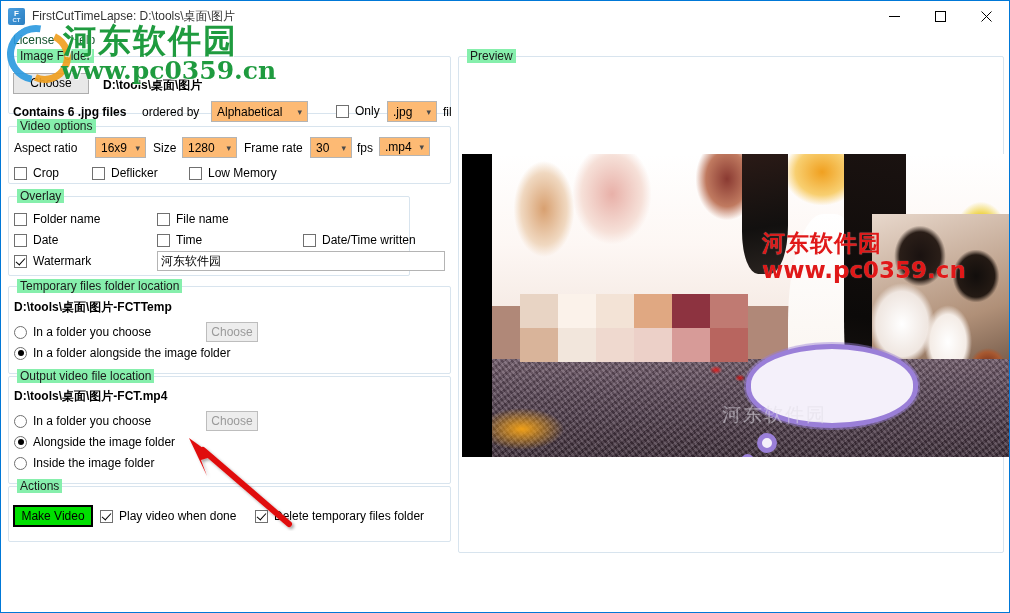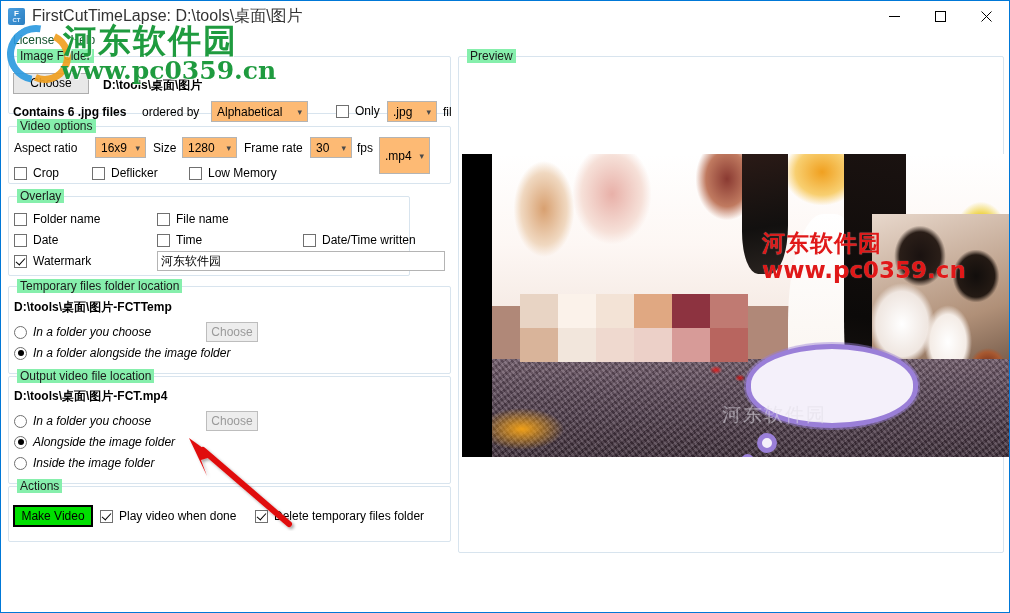--- a/index.html
+++ b/index.html
@@ -53,21 +53,21 @@
   .app-icon .glyph2 {
     position: absolute;
     left: 0; right: 0; bottom: 1px;
     text-align: center;
     font-size: 6px;
     font-weight: bold;
     color: #d8ecff;
     line-height: 7px;
   }
   .title-text {
-    font-size: 16px;
+    font-size: 12px;
     color: #333333;
     white-space: nowrap;
   }
   .win-buttons {
     position: absolute;
     right: 0; top: 0;
     height: 30px;
     display: flex;
   }
   .win-btn {
@@ -204,21 +204,20 @@
     border-width: 0 1.6px 1.6px 0;
     transform: rotate(42deg);
   }
   .chk .txt { font-size: 12px; color: #000000; line-height: 14px; }
 
   .radio {
     position: absolute;
     display: flex;
     align-items: center;
     white-space: nowrap;
-    font-style: italic;
   }
   .radio .circ {
     width: 13px; height: 13px;
     border: 1px solid #707070;
     border-radius: 50%;
     background: #ffffff;
     box-sizing: border-box;
     position: relative;
     flex: none;
     margin-right: 6px;
@@ -517,21 +516,21 @@
           <div class="combo" style="left:173px; top:10px; width:55px; height:21px;">
             <span>1280</span>
             <span class="arrow">▾</span>
           </div>
           <div class="lbl" style="left:235px; top:14px;">Frame rate</div>
           <div class="combo" style="left:301px; top:10px; width:42px; height:21px;">
             <span>30</span>
             <span class="arrow">▾</span>
           </div>
           <div class="lbl" style="left:348px; top:14px;">fps</div>
-          <div class="combo" style="left:370px; top:10px; width:51px; height:37px;">
+          <div class="combo" style="left:370px; top:10px; width:51px; height:19px;">
             <span>.mp4</span>
             <span class="arrow">▾</span>
           </div>
 
           <div class="chk" style="left:5px; top:39px;">
             <span class="box"></span>
             <span class="txt">Crop</span>
           </div>
           <div class="chk" style="left:83px; top:39px;">
             <span class="box"></span>

